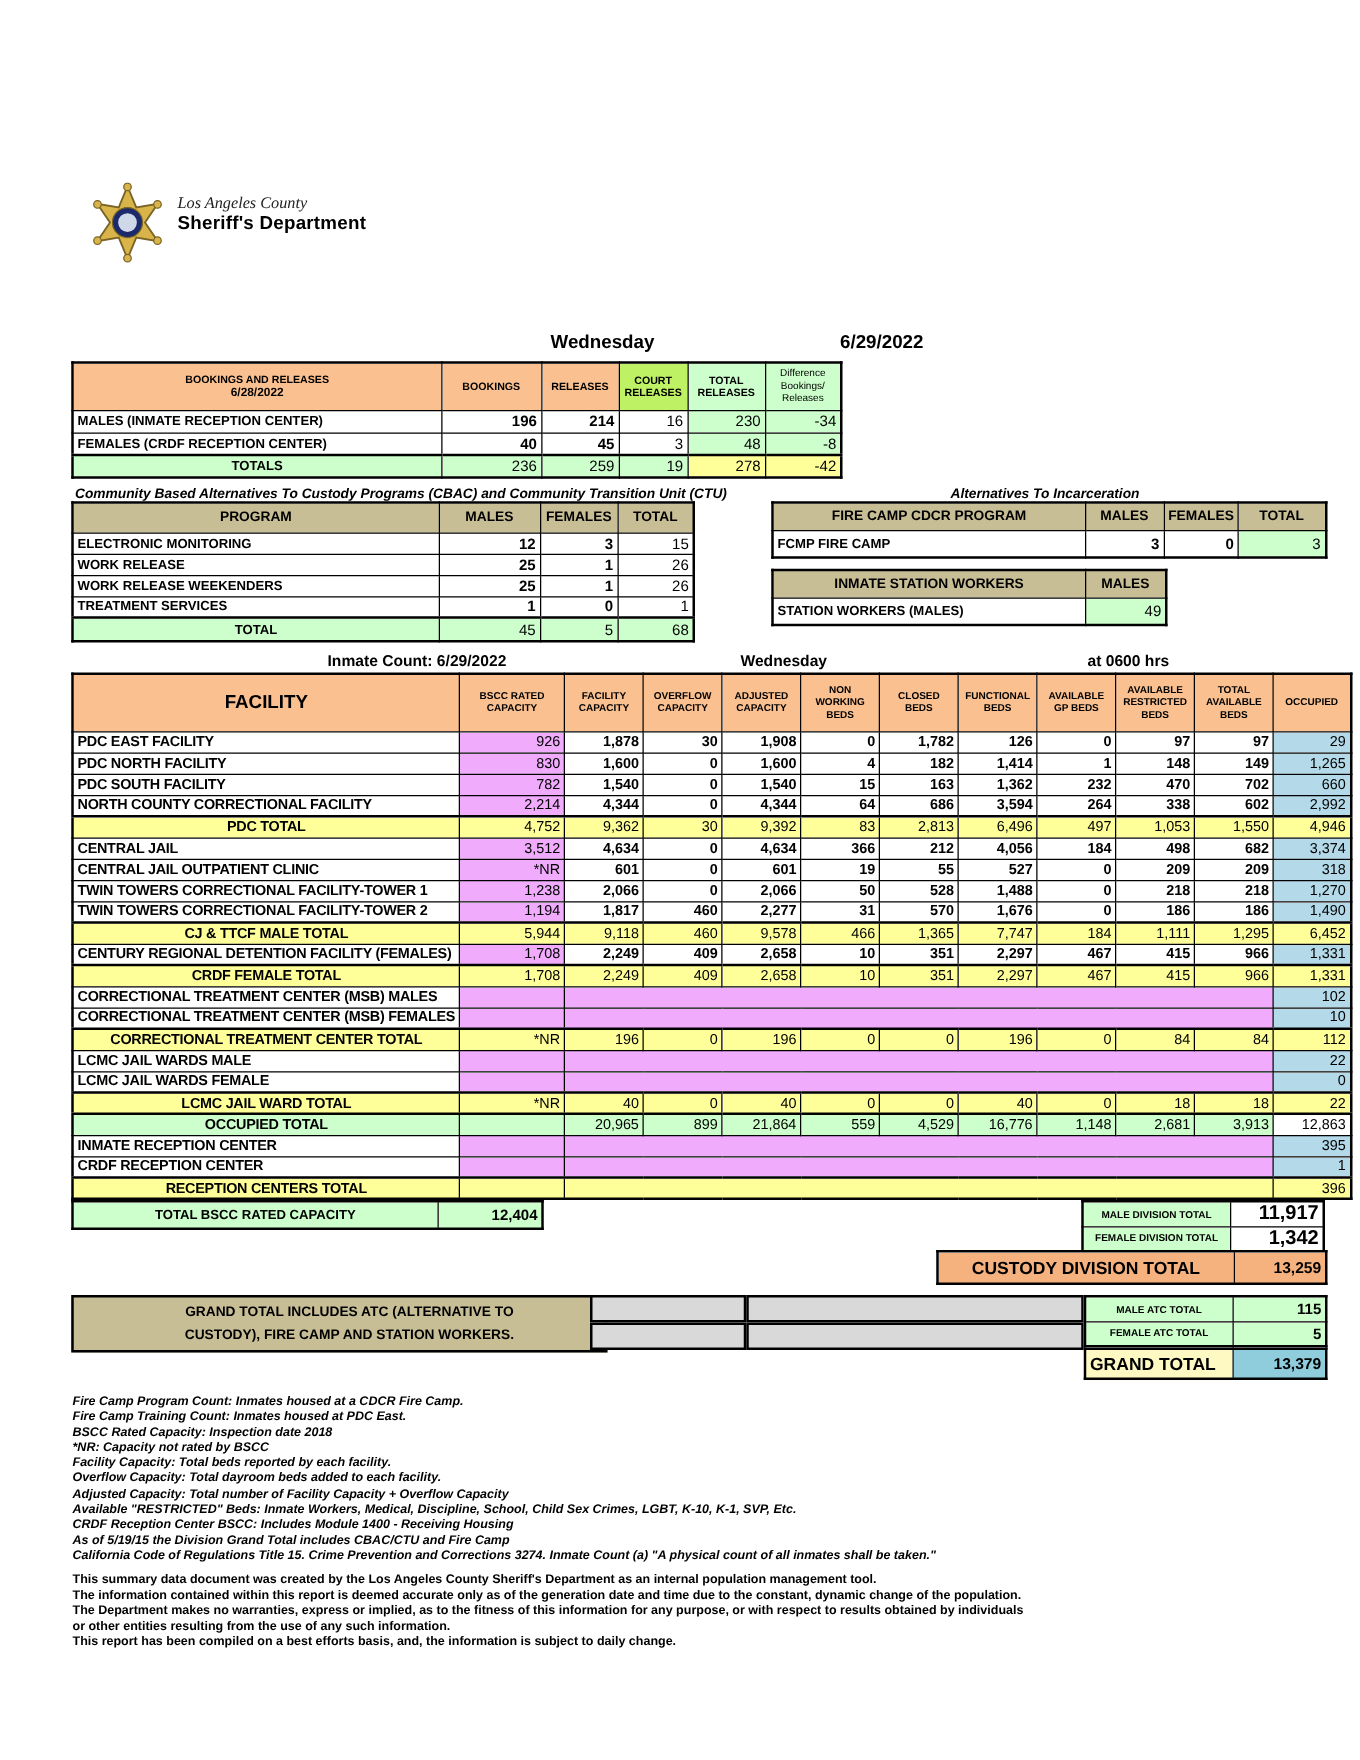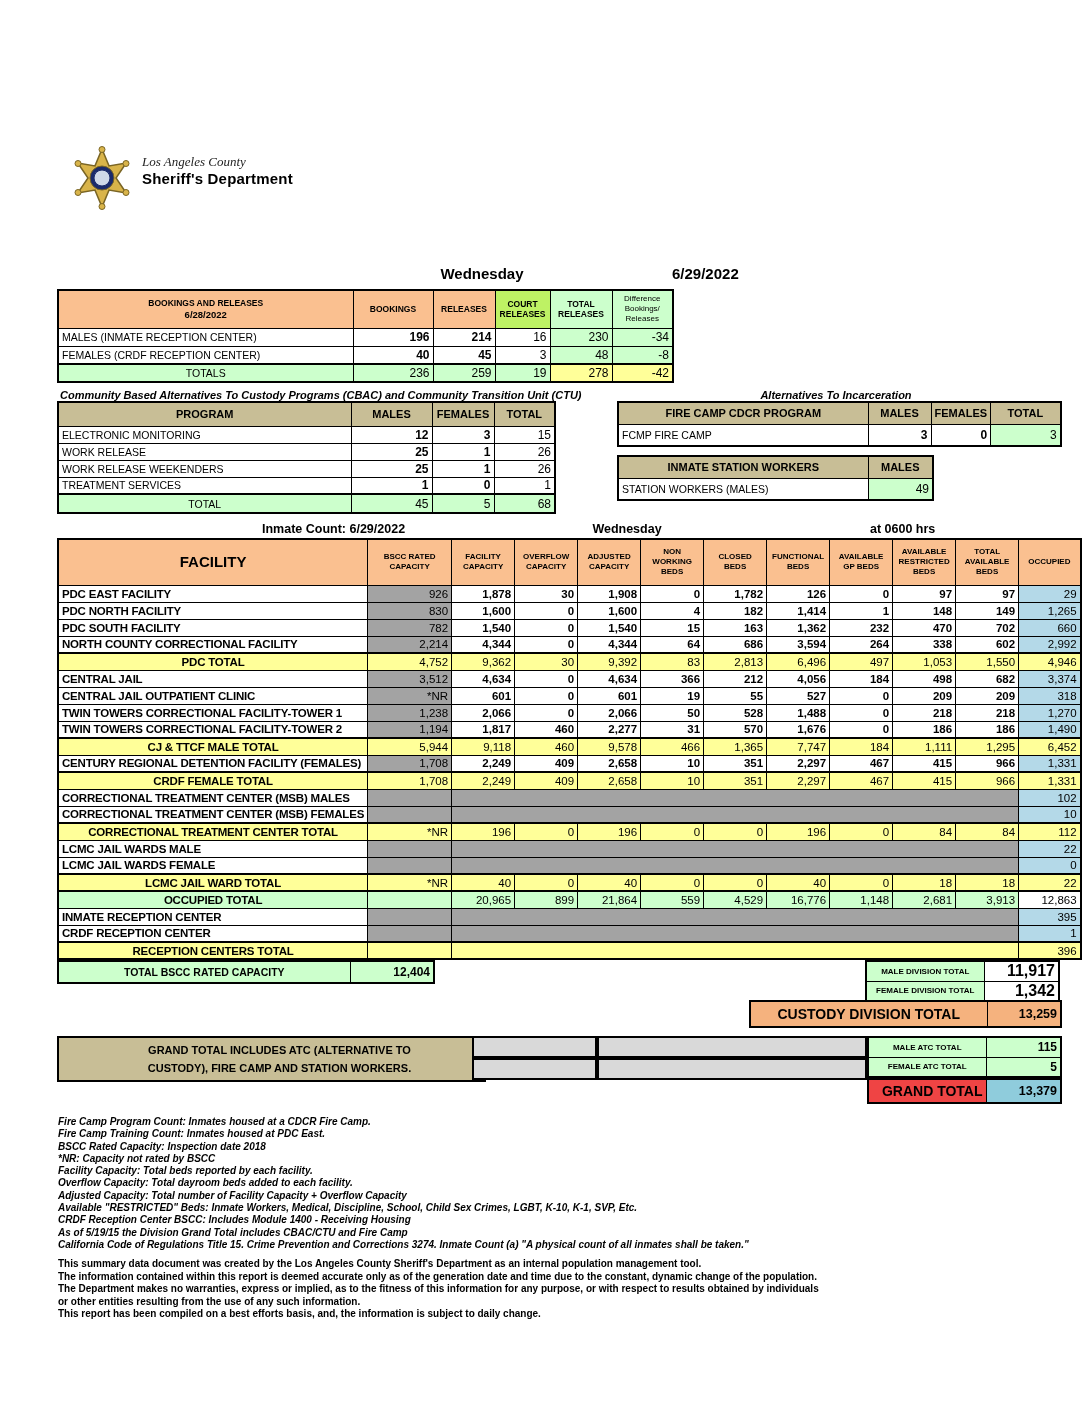--- a/index.html
+++ b/index.html
@@ -13,24 +13,24 @@
   .logo-dept{font-size:15px;font-weight:bold;letter-spacing:.2px;}
   .title{top:214px;left:0;width:1088px;text-align:center;font-size:19px;font-weight:bold;}
   .day-label{top:265px;left:380px;width:180px;text-align:center;font-size:15px;font-weight:bold;}
   .date-label{top:265px;left:660px;width:160px;font-size:15px;font-weight:bold;}
   
   table{border-collapse:collapse;table-layout:fixed;border:2px solid #000;background:#fff;}
   td,th{border:1px solid #000;padding:0 3px;overflow:hidden;white-space:nowrap;font-size:12px;}
   .b{font-weight:bold;}
   .right{text-align:center;}
   .num{text-align:right;font-size:12px;}
-  .lbl{font-size:10.5px;font-weight:normal;}
+  .lbl{font-size:10.5px;font-weight:bold;}
   .green{background:#CCFFCC;}
   .yellow{background:#FFFF99;}
-  .gray{background:#a3a3a3;}
+  .gray{background:#f0abfc;}
   .blue{background:#B4D9E8;}
   
   .bookings{top:289px;left:45px;}
   .bookings th{background:#FAC090;font-size:8.5px;font-weight:bold;white-space:normal;line-height:1.25;}
   .bookings th.white-h{background:#bef264;margin-left:44px;}
   .bookings th.green-h{background:#CCFFCC;}
   .bookings th.diff-h{font-weight:normal;font-size:8px;}
   .bookings thead tr{height:38px;}
   .bookings tbody tr{height:18px;}
   .bookings .hdr-date{font-size:9.5px;font-weight:bold;}
@@ -79,21 +79,21 @@
   .gcell1a{top:1036px;left:460px;width:121px;height:18px;background:#D9D9D9;border:2px solid #000;}
   .gcell1b{top:1058px;left:460px;width:121px;height:18px;background:#D9D9D9;border:2px solid #000;}
   .gbar-a{top:1036px;left:585px;width:266px;height:18px;background:#D9D9D9;border:2px solid #000;}
   .gbar-b{top:1058px;left:585px;width:266px;height:18px;background:#D9D9D9;border:2px solid #000;}
   .atc{top:1036px;left:855px;}
   .atc tr{height:20px;}
   .atc .albl{background:#CCFFCC;font-size:8px;font-weight:bold;text-align:center;}
   .atc .aval{background:#CCFFCC;font-size:12px;font-weight:bold;text-align:right;}
   .grand{top:1078px;left:855px;}
   .grand tr{height:24px;}
-  .grand .glbl{background:#ef4444;font-size:14px;font-weight:bold;text-align:right;}
+  .grand .glbl{background:#fef9c3;font-size:14px;font-weight:bold;text-align:left;}
   .grand .gval{background:#8FCCDC;font-size:12.5px;font-weight:bold;text-align:right;}
   
   .footnotes{top:1116px;left:46px;font-size:10px;font-style:italic;font-weight:bold;line-height:12.3px;}
   .disclaimer{top:1258px;left:46px;font-size:10px;font-weight:bold;line-height:12.5px;}
 </style>
 </head>
 <body>
 
 <div class="page">
 

